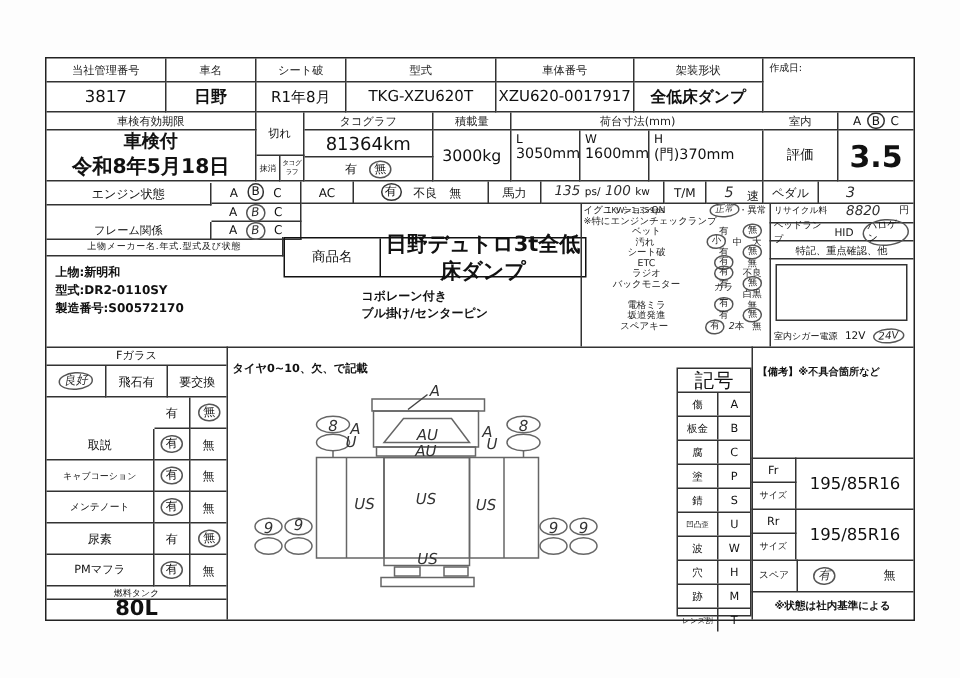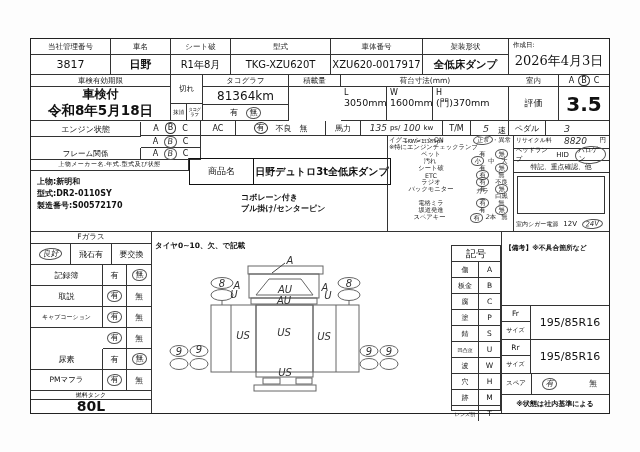--- a/index.html
+++ b/index.html
@@ -38,40 +38,40 @@
 
   <div class="a c br bb val" style="left:0;top:16px;width:80px;height:20px">3817</div>
   <div class="a c br bb val b" style="left:80px;top:16px;width:60px;height:20px">日野</div>
   <div class="a c br bb" style="left:140px;top:16px;width:60px;height:20px;font-size:10px">R1年8月</div>
   <div class="a c br bb" style="left:200px;top:16px;width:100px;height:20px;font-size:10px">TKG-XZU620T</div>
   <div class="a c br bb" style="left:300px;top:16px;width:92px;height:20px;font-size:10px">XZU620-0017917</div>
   <div class="a c br bb b" style="left:392px;top:16px;width:86px;height:20px;font-size:10.5px">全低床ダンプ</div>
 
   <div class="a bb" style="left:478px;top:0;width:100px;height:36px">
     <span class="a" style="left:4px;top:2px;font-size:6.5px">作成日:</span>
-    <div class="a c serif" style="left:0;top:10px;width:100px;height:24px;font-size:13px">2026年4月3日</div>
   </div>
 
   <div class="a c br bb lab" style="left:0;top:36px;width:140px;height:12px">車検有効期限</div>
   <div class="a br bb" style="left:0;top:48px;width:140px;height:34px">
     <div class="c b" style="height:15px;font-size:12px">車検付</div>
     <div class="c b" style="height:18px;font-size:13.5px">令和8年5月18日</div>
   </div>
   <div class="a c br bb" style="left:140px;top:36px;width:32px;height:29px;font-size:7.5px">切れ</div>
   <div class="a c br bb" style="left:140px;top:65px;width:16px;height:17px;font-size:5.5px;overflow:hidden">抹消</div>
   <div class="a c br bb" style="left:156px;top:65px;width:16px;height:17px;font-size:4.5px;overflow:hidden;letter-spacing:-0.4px">タコグラフ</div>
 
   <div class="a c br bb lab" style="left:172px;top:36px;width:86px;height:12px">タコグラフ</div>
   <div class="a c br bb" style="left:172px;top:48px;width:86px;height:18px;font-size:12px">81364km</div>
   <div class="a c br bb" style="left:172px;top:66px;width:86px;height:16px;font-size:8px;gap:8px">
     <span>有</span>
     <span class="hcirc">無</span>
   </div>
 
   <div class="a c br bb lab" style="left:258px;top:36px;width:52px;height:12px">積載量</div>
+  <div class="a c br bb" style="left:258px;top:48px;width:52px;height:34px;font-size:10.5px">3000kg</div>
 
   <div class="a c bb lab" style="left:310px;top:36px;width:168px;height:12px">荷台寸法(mm)</div>
   <div class="a br bb" style="left:310px;top:48px;width:46px;height:34px;padding:1px 3px">
     <div style="font-size:8px">L</div>
     <div style="font-size:9.5px">3050mm</div>
   </div>
   <div class="a br bb" style="left:356px;top:48px;width:46px;height:34px;padding:1px 3px">
     <div style="font-size:8px">W</div>
     <div style="font-size:9.5px">1600mm</div>
   </div>
@@ -127,21 +127,21 @@
   <div class="a c br bb" style="left:0;top:109px;width:110px;height:12px;font-size:7.5px">フレーム関係</div>
   <div class="a c br bb" style="left:110px;top:109px;width:60px;height:12px;font-size:8px;gap:6px">
     <span>A</span>
     <span class="hcirc hand">B</span>
     <span>C</span>
   </div>
 
   <div class="a c br bb" style="left:0;top:119px;width:158px;height:13px;font-size:6px;letter-spacing:0.5px">上物メーカー名.年式.型式及び状態</div>
   <div class="a" style="left:158px;top:119px;width:202px;height:27px;border:1.5px solid #111;display:flex">
     <div class="c" style="width:63px;border-right:1.5px solid #111;font-size:9px">商品名</div>
-    <div class="c b" style="flex:1;font-size:10px">日野デュトロ3t全低床ダンプ</div>
+    <div class="c b" style="flex:1;font-size:14px">日野デュトロ3t全低床ダンプ</div>
   </div>
   <div class="a b" style="left:6px;top:137px;font-size:8px">上物:新明和</div>
   <div class="a b" style="left:6px;top:149px;font-size:8px">型式:DR2-0110SY</div>
   <div class="a b" style="left:6px;top:161px;font-size:8px">製造番号:S00572170</div>
   <div class="a b" style="left:210px;top:153px;font-size:8px">コボレーン付き</div>
   <div class="a b" style="left:210px;top:164px;font-size:8px">ブル掛け/センターピン</div>
 
   <div class="vline" style="left:356px;top:97px;height:95px"></div>
   <div class="erow" style="left:358px;top:97px;width:122px;height:8px">
     <span style="flex:1;text-align:left">イグニッションON</span>
@@ -227,38 +227,38 @@
   <div class="hline" style="left:0;top:192px;width:578px"></div>
 
   <div class="vline" style="left:120px;top:192px;height:182px"></div>
   <div class="a c bb" style="left:0;top:192px;width:120px;height:13px;font-size:7.5px">Fガラス</div>
   <div class="a c br bb" style="left:0;top:205px;width:40px;height:21px;font-size:8px">
       <span class="hcirc hand">良好</span>
     </div>
   <div class="a c br bb" style="left:40px;top:205px;width:41px;height:21px;font-size:8px">飛石有</div>
   <div class="a c bb" style="left:81px;top:205px;width:39px;height:21px;font-size:8px">要交換</div>
 
-  <div class="a c br bb" style="left:0;top:226px;width:72px;height:21px;font-size:8px">記録簿</div>
   <div class="a c br bb" style="left:72px;top:226px;width:24px;height:21px;font-size:8px">有</div>
   <div class="a c bb" style="left:96px;top:226px;width:24px;height:21px;font-size:8px">
       <span class="hcirc">無</span>
     </div>
 
   <div class="a c br bb" style="left:0;top:247px;width:72px;height:21px;font-size:8px">取説</div>
   <div class="a c br bb" style="left:72px;top:247px;width:24px;height:21px;font-size:8px">
       <span class="hcirc">有</span>
     </div>
   <div class="a c bb" style="left:96px;top:247px;width:24px;height:21px;font-size:8px">無</div>
 
   <div class="a c br bb" style="left:0;top:268px;width:72px;height:21px;font-size:6px">キャブコーション</div>
   <div class="a c br bb" style="left:72px;top:268px;width:24px;height:21px;font-size:8px">
       <span class="hcirc">有</span>
     </div>
   <div class="a c bb" style="left:96px;top:268px;width:24px;height:21px;font-size:8px">無</div>
 
+  <div class="a c br bb" style="left:0;top:289px;width:72px;height:21px;font-size:6.5px">メンテノート</div>
   <div class="a c br bb" style="left:72px;top:289px;width:24px;height:21px;font-size:8px">
       <span class="hcirc">有</span>
     </div>
   <div class="a c bb" style="left:96px;top:289px;width:24px;height:21px;font-size:8px">無</div>
 
   <div class="a c br bb" style="left:0;top:310px;width:72px;height:21px;font-size:8px">尿素</div>
   <div class="a c br bb" style="left:72px;top:310px;width:24px;height:21px;font-size:8px">有</div>
   <div class="a c bb" style="left:96px;top:310px;width:24px;height:21px;font-size:8px">
       <span class="hcirc">無</span>
     </div>
@@ -319,21 +319,21 @@
       <text x="160" y="88">US</text>
       <text x="121" y="124">US</text>
       <text x="15" y="103">9</text>
       <text x="35" y="101">9</text>
       <text x="205" y="103">9</text>
       <text x="225" y="103">9</text>
     </g>
   </svg>
 
   <div class="a" style="left:420px;top:206px;width:50px;height:166px;border:1px solid #333">
-    <div class="c bb" style="height:15px;font-size:10px">記号</div>
+    <div class="c bb" style="height:15px;font-size:13px">記号</div>
     <div class="bb" style="height:15px;display:flex">
         <span class="c br" style="width:26px;font-size:7px">傷</span>
         <span class="c" style="flex:1;font-size:7.5px">A</span>
       </div>
     <div class="bb" style="height:15px;display:flex">
         <span class="c br" style="width:26px;font-size:7px">板金</span>
         <span class="c" style="flex:1;font-size:7.5px">B</span>
       </div>
     <div class="bb" style="height:15px;display:flex">
         <span class="c br" style="width:26px;font-size:7px">腐</span>

